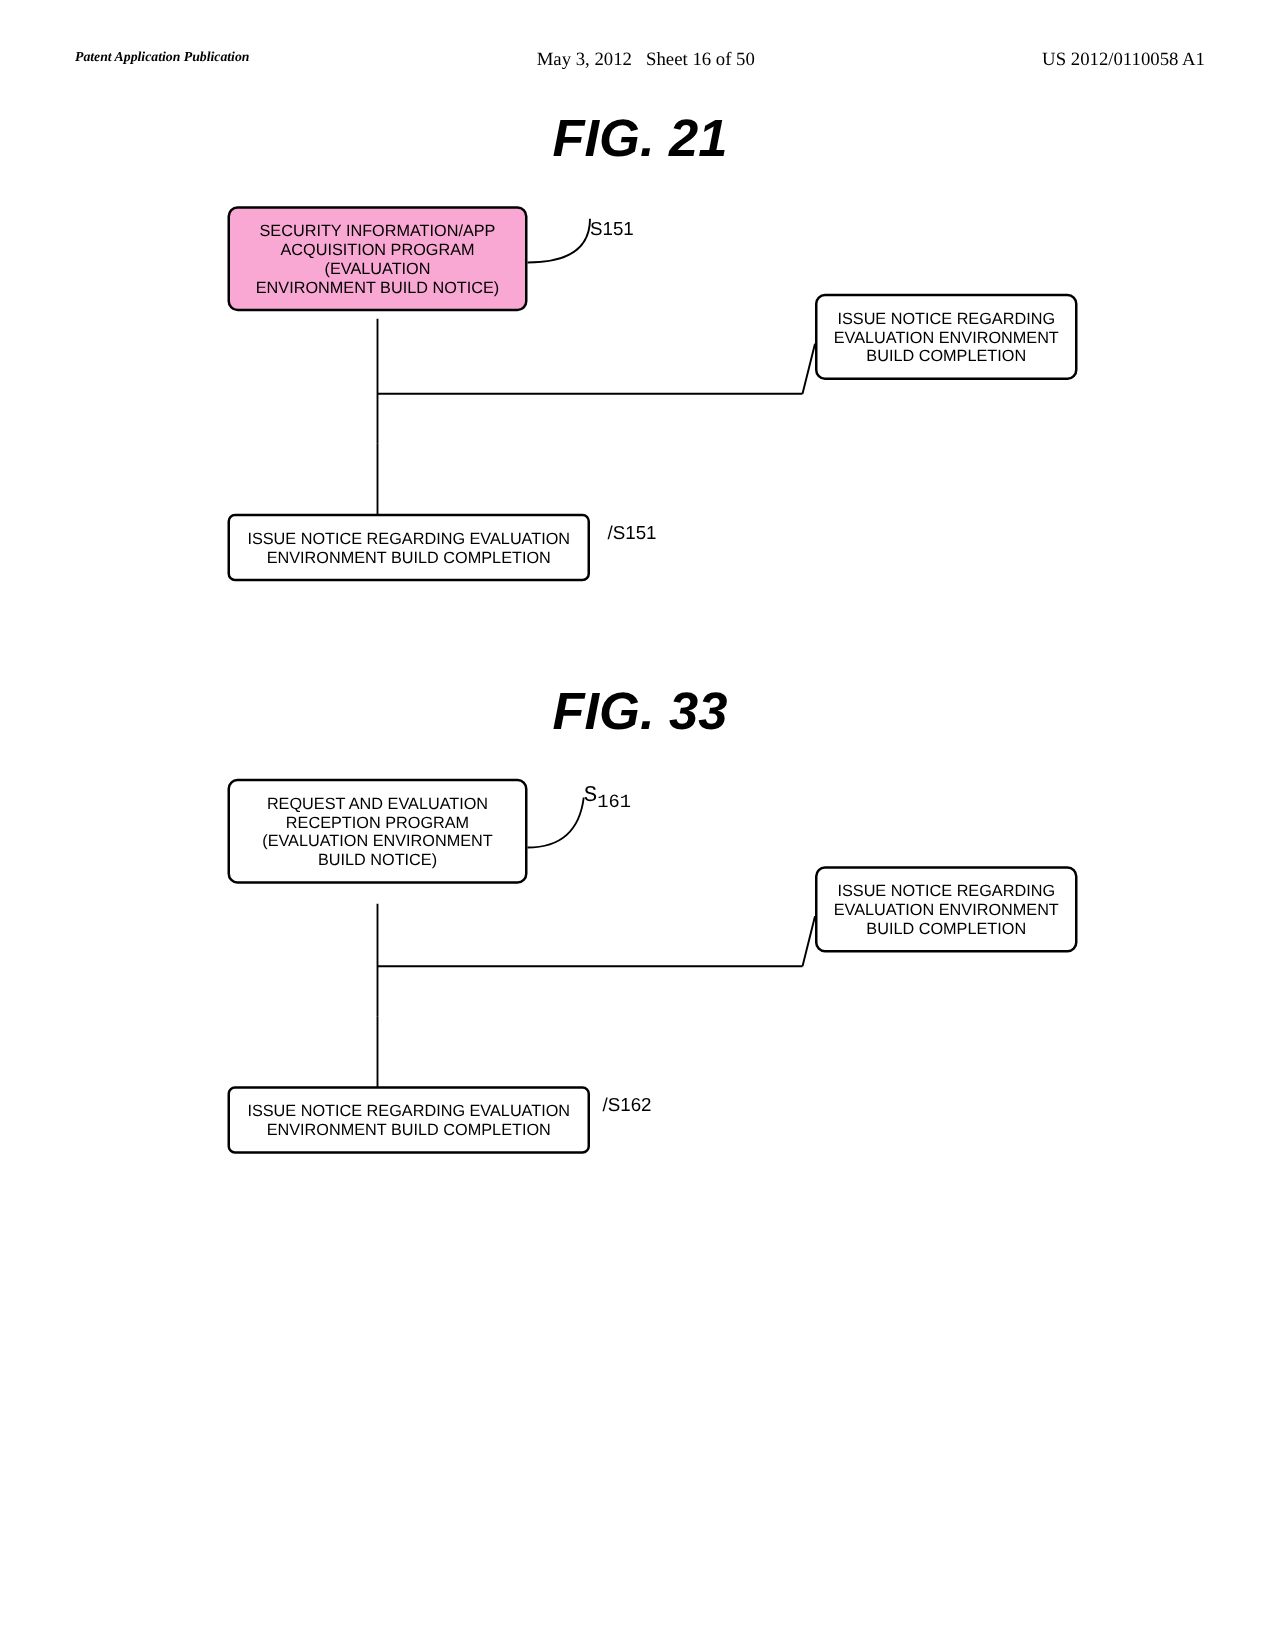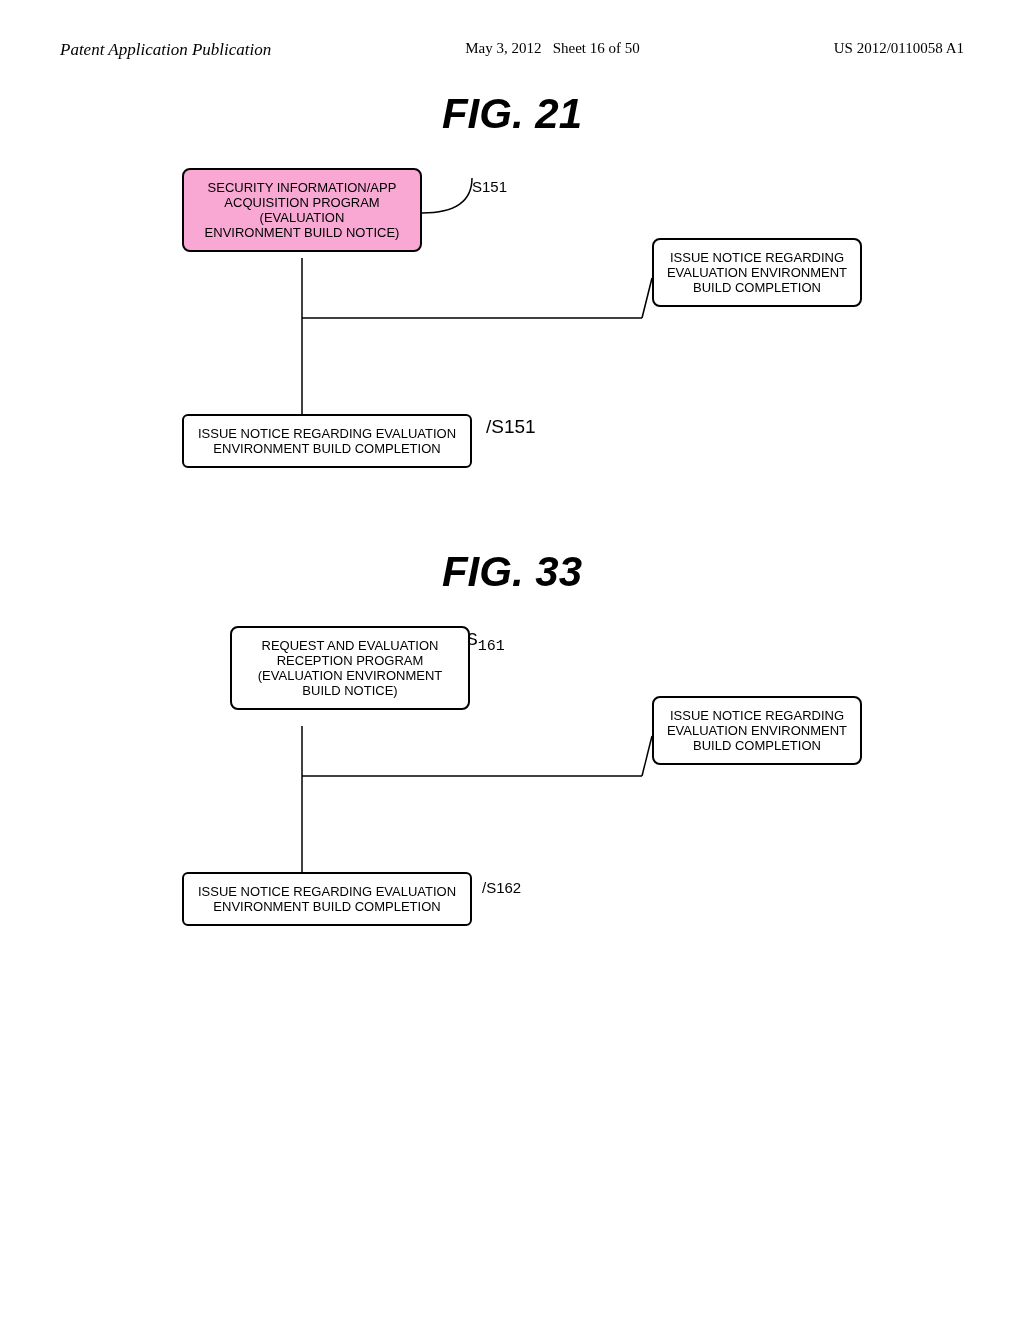--- a/index.html
+++ b/index.html
@@ -24,22 +24,22 @@
     
     .header {
       display: flex;
       justify-content: space-between;
       align-items: flex-start;
       margin-bottom: 30px;
       border-bottom: none;
     }
 
     .header-left {
-      font-size: 17px;
-      font-weight: normal;
+      font-size: 11px;
+      font-weight: bold;
       font-style: italic;
     }
 
     .header-center {
       font-size: 15px;
       text-align: center;
     }
 
     .header-right {
       font-size: 15px;
@@ -115,21 +115,21 @@
       font-size: 13px;
       font-family: Arial, sans-serif;
       text-align: center;
       background: #fff;
     }
 
     .fig21-s152 {
       position: absolute;
       left: 324px;
       bottom: 50px;
-      font-size: 19px;
+      font-size: 15px;
       font-family: Arial, sans-serif;
     }
 
     
     .fig22-container {
       position: relative;
       width: 700px;
       margin: 0 auto;
       height: 320px;
     }
@@ -139,21 +139,20 @@
       left: 20px;
       top: 0;
       width: 240px;
       border: 2px solid #000;
       border-radius: 8px;
       padding: 10px 12px;
       font-size: 13px;
       font-family: Arial, sans-serif;
       text-align: center;
       background: #fff;
-      margin-left: 48px;
     }
 
     .fig22-s161 {
       position: absolute;
       left: 305px;
       top: 4px;
       font-size: 18px;
       font-family: Liberation Mono, monospace;
     }
 

